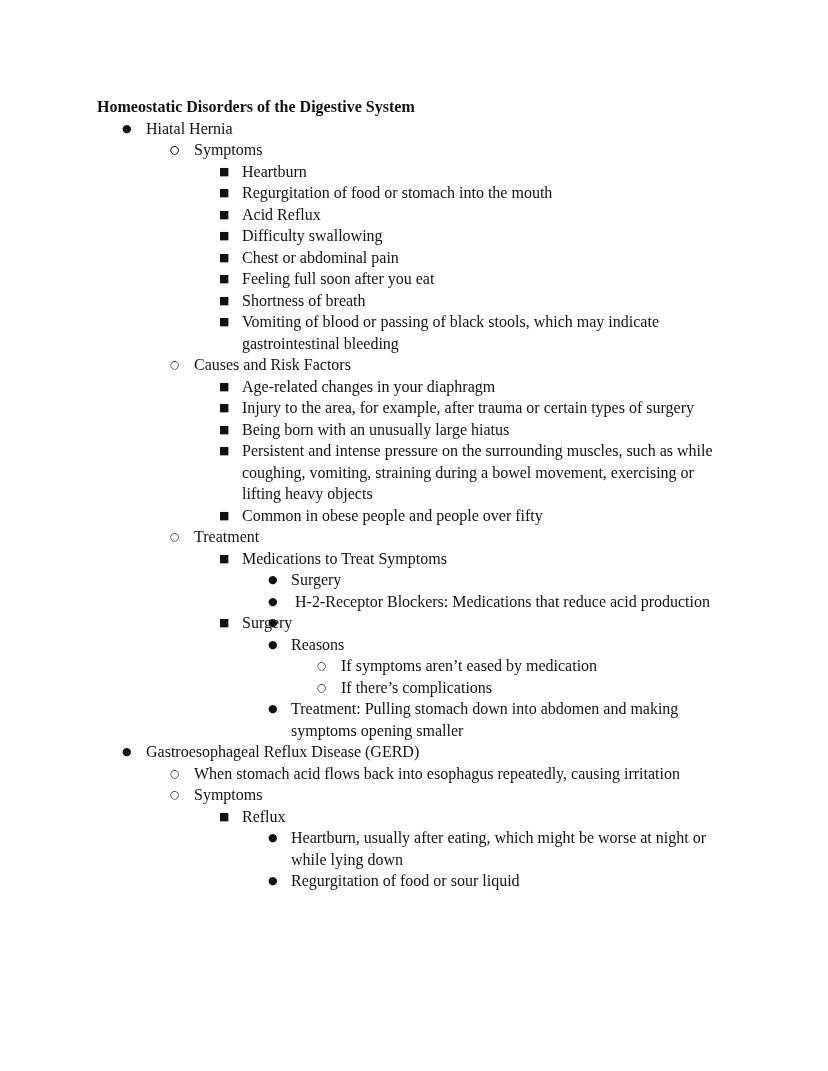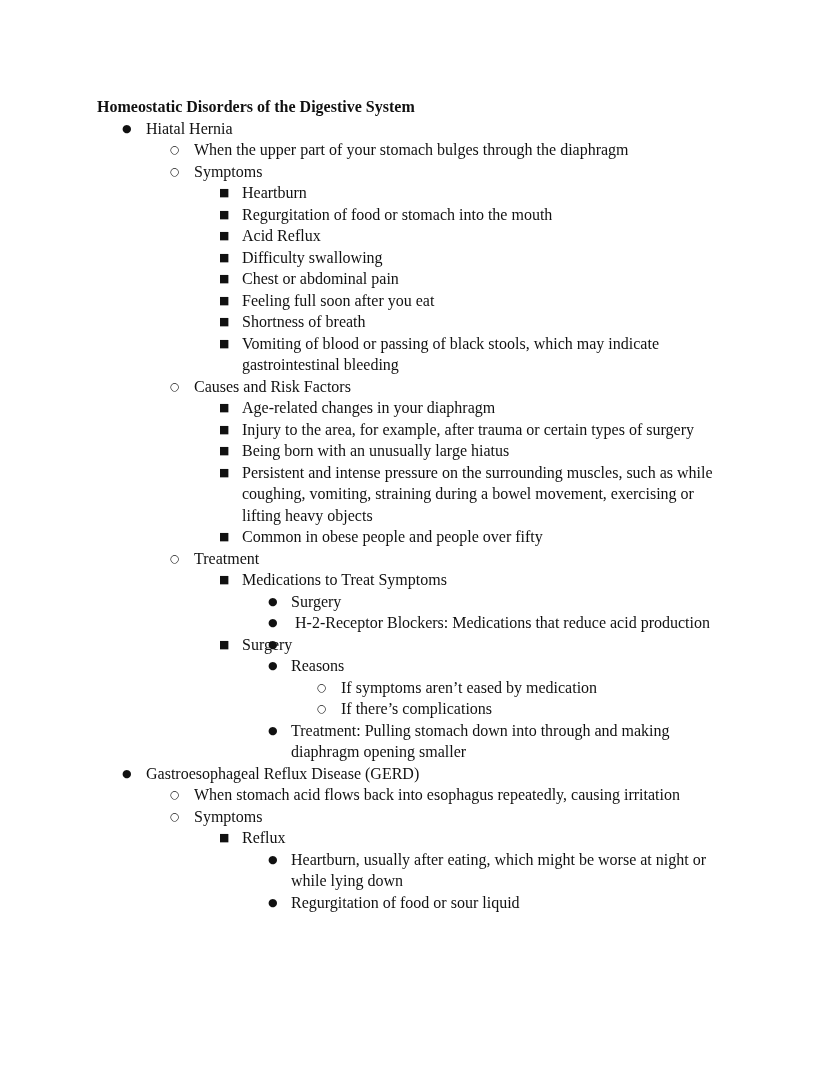--- a/index.html
+++ b/index.html
@@ -51,21 +51,20 @@
 
 <div class="page">
   <div class="doc-title">Homeostatic Disorders of the Digestive System</div>
   <div class="bullet-list" id="bullet-list">
       <div class="item l1">
     <span class="bullet">●</span>
     <span class="text">Hiatal Hernia</span>
   </div>
       <div class="item l2">
     <span class="bullet">○</span>
-    <span class="text">When the upper part of your stomach bulges through the diaphragm</span>
   </div>
       <div class="item l2">
     <span class="bullet">○</span>
     <span class="text">Symptoms</span>
   </div>
       <div class="item l3">
     <span class="bullet">■</span>
     <span class="text">Heartburn</span>
   </div>
       <div class="item l3">
@@ -150,21 +149,21 @@
       <div class="item l5">
     <span class="bullet">○</span>
     <span class="text">If symptoms aren’t eased by medication</span>
   </div>
       <div class="item l5">
     <span class="bullet">○</span>
     <span class="text">If there’s complications</span>
   </div>
       <div class="item l4">
     <span class="bullet">●</span>
-    <span class="text">Treatment: Pulling stomach down into through and making diaphragm opening smaller</span>
+    <span class="text">Treatment: Pulling stomach down into abdomen and making symptoms opening smaller</span>
   </div>
       <div class="item l1">
     <span class="bullet">●</span>
     <span class="text">Gastroesophageal Reflux Disease (GERD)</span>
   </div>
       <div class="item l2">
     <span class="bullet">○</span>
     <span class="text">When stomach acid flows back into esophagus repeatedly, causing irritation</span>
   </div>
       <div class="item l2">

